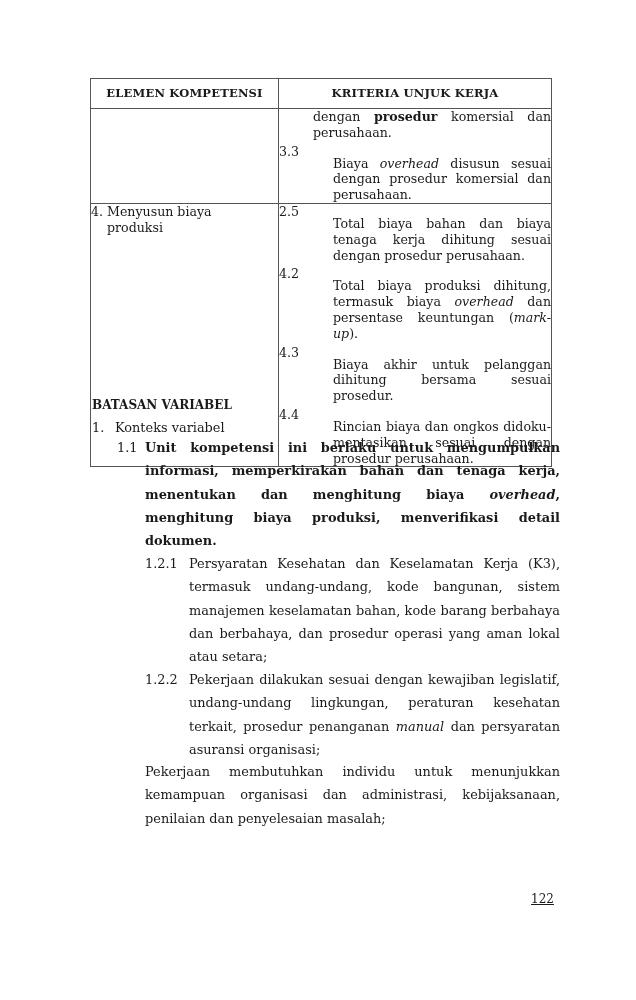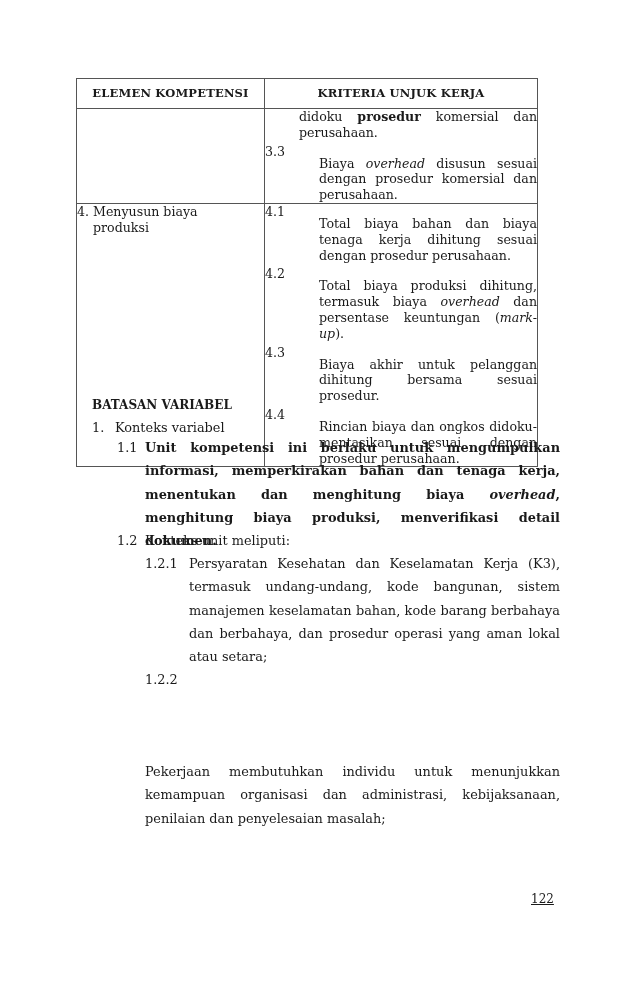--- a/index.html
+++ b/index.html
@@ -5,21 +5,21 @@
   html, body { margin: 0; padding: 0; background: #ffffff; }
   body {
     width: 636px; height: 1000px; position: relative; overflow: hidden;
     font-family: "DejaVu Serif", "Liberation Serif", serif;
     color: #1a1a1a;
   }
   .page { position: absolute; left: 0; top: 0; width: 636px; height: 1000px; }
 
   
   .comp-table {
-    position: absolute; left: 76px; top: 78px; width: 372px;
+    position: absolute; left: 90px; top: 78px; width: 372px;
     border-collapse: collapse; table-layout: fixed;
     font-size: 12.6px; line-height: 15.8px;
   }
   .comp-table td, .comp-table th {
     border: 1.5px solid #555; vertical-align: top; padding: 0;
   }
   .comp-table th {
     height: 29px; vertical-align: middle; text-align: center;
     font-weight: bold; font-size: 11.5px; letter-spacing: 0.2px;
   }
@@ -67,37 +67,37 @@
         <col class="col-right">
       </colgroup>
     <tbody>
         <tr>
       <th>ELEMEN KOMPETENSI</th>
       <th>KRITERIA UNJUK KERJA</th>
     </tr>
     <tr>
       <td class="cell-left"></td>
       <td class="cell-right">
-        <div class="cont"><span>didoku </span><b>prosedur</b><span> komersial dan perusahaan.</span></div>
+        <div class="cont"><span>dengan </span><b>prosedur</b><span> komersial dan perusahaan.</span></div>
         <div class="crit">
           <span class="num">3.3</span>
           <span class="txt"><span>Biaya </span><em>overhead</em><span> disusun sesuai dengan prosedur komersial dan perusahaan.</span></span>
         </div>
       </td>
     </tr>
     <tr>
       <td class="cell-left">
         <div class="left-item">
           <span class="num">4.</span>
           <span style="width:110px;display:block;">Menyusun biaya produksi</span>
         </div>
       </td>
       <td class="cell-right">
         <div class="crit">
-          <span class="num">4.1</span>
+          <span class="num">2.5</span>
           <span class="txt">Total biaya bahan dan biaya tenaga kerja dihitung sesuai dengan prosedur perusahaan.</span>
         </div>
         <div class="crit">
           <span class="num">4.2</span>
           <span class="txt"><span>Total biaya produksi dihitung, termasuk biaya </span><em>overhead</em><span> dan persentase keuntungan (</span><em>mark-up</em><span>).</span></span>
         </div>
         <div class="crit">
           <span class="num">4.3</span>
           <span class="txt">Biaya akhir untuk pelanggan dihitung bersama sesuai prosedur.</span>
         </div>
@@ -115,32 +115,29 @@
   <div class="sec lvl1">
     <span class="num">1.</span>
     <span>Konteks variabel</span>
   </div>
 
   <div class="para p11">
     <span class="num">1.1</span>
     <span class="txt"><span>Unit kompetensi ini berlaku untuk mengumpulkan informasi, memperkirakan bahan dan tenaga kerja, menentukan dan menghitung biaya </span><em>overhead</em><span>, menghitung biaya produksi, menverifikasi detail dokumen.</span></span>
   </div>
 
-  <div class="para p12">
-    <span class="num">1.2</span>
-    <span>Konteks unit meliputi:</span>
-  </div>
 
   <div class="para sub s121">
     <span class="num">1.2.1</span>
     <span class="txt">Persyaratan Kesehatan dan Keselamatan Kerja (K3), termasuk undang-undang, kode bangunan, sistem manajemen keselamatan bahan, kode barang berbahaya dan berbahaya, dan prosedur operasi yang aman lokal atau setara;</span>
   </div>
 
   <div class="para sub s122">
     <span class="num">1.2.2</span>
+    <span class="txt"><span>Pekerjaan dilakukan sesuai dengan kewajiban legislatif, undang-undang lingkungan, peraturan kesehatan terkait, prosedur penanganan </span><em>manual</em><span> dan persyaratan asuransi organisasi;</span></span>
   </div>
 
   <div class="para sub s123">
     <span class="txt">Pekerjaan membutuhkan individu untuk menunjukkan kemampuan organisasi dan administrasi, kebijaksanaan, penilaian dan penyelesaian masalah;</span>
   </div>
 
   <div class="page-num">122</div>
 </div>
 
 </body></html>

